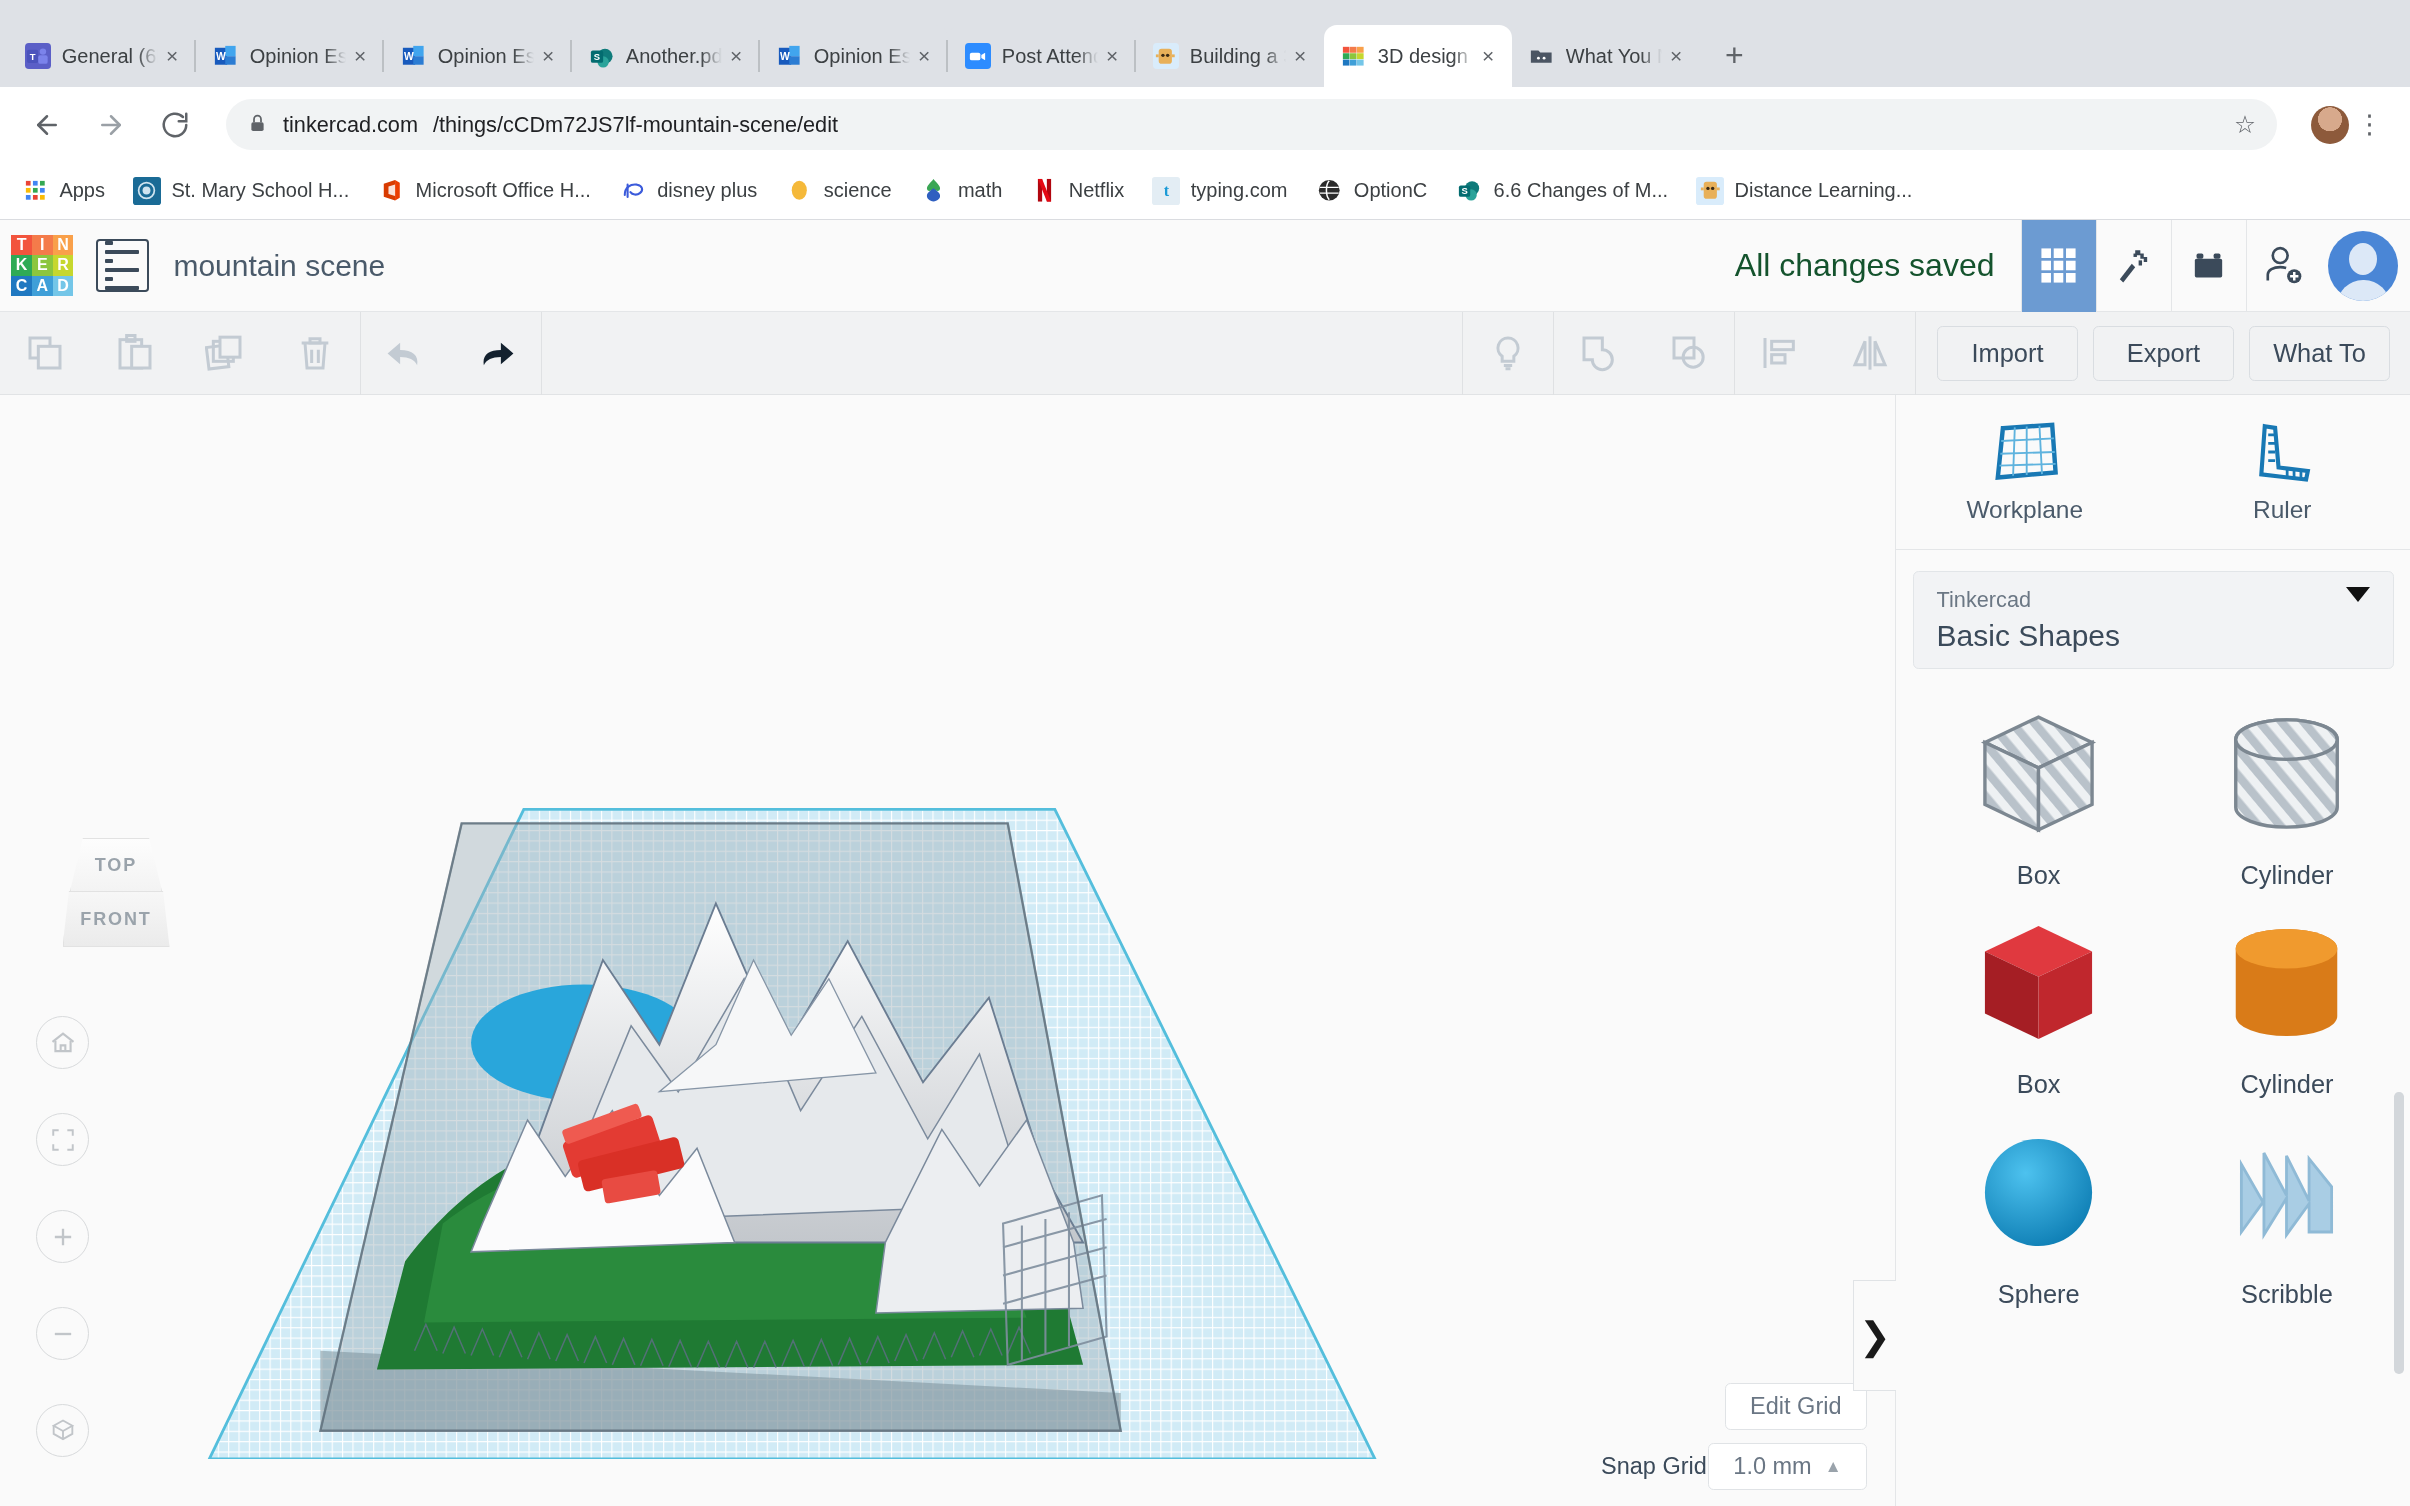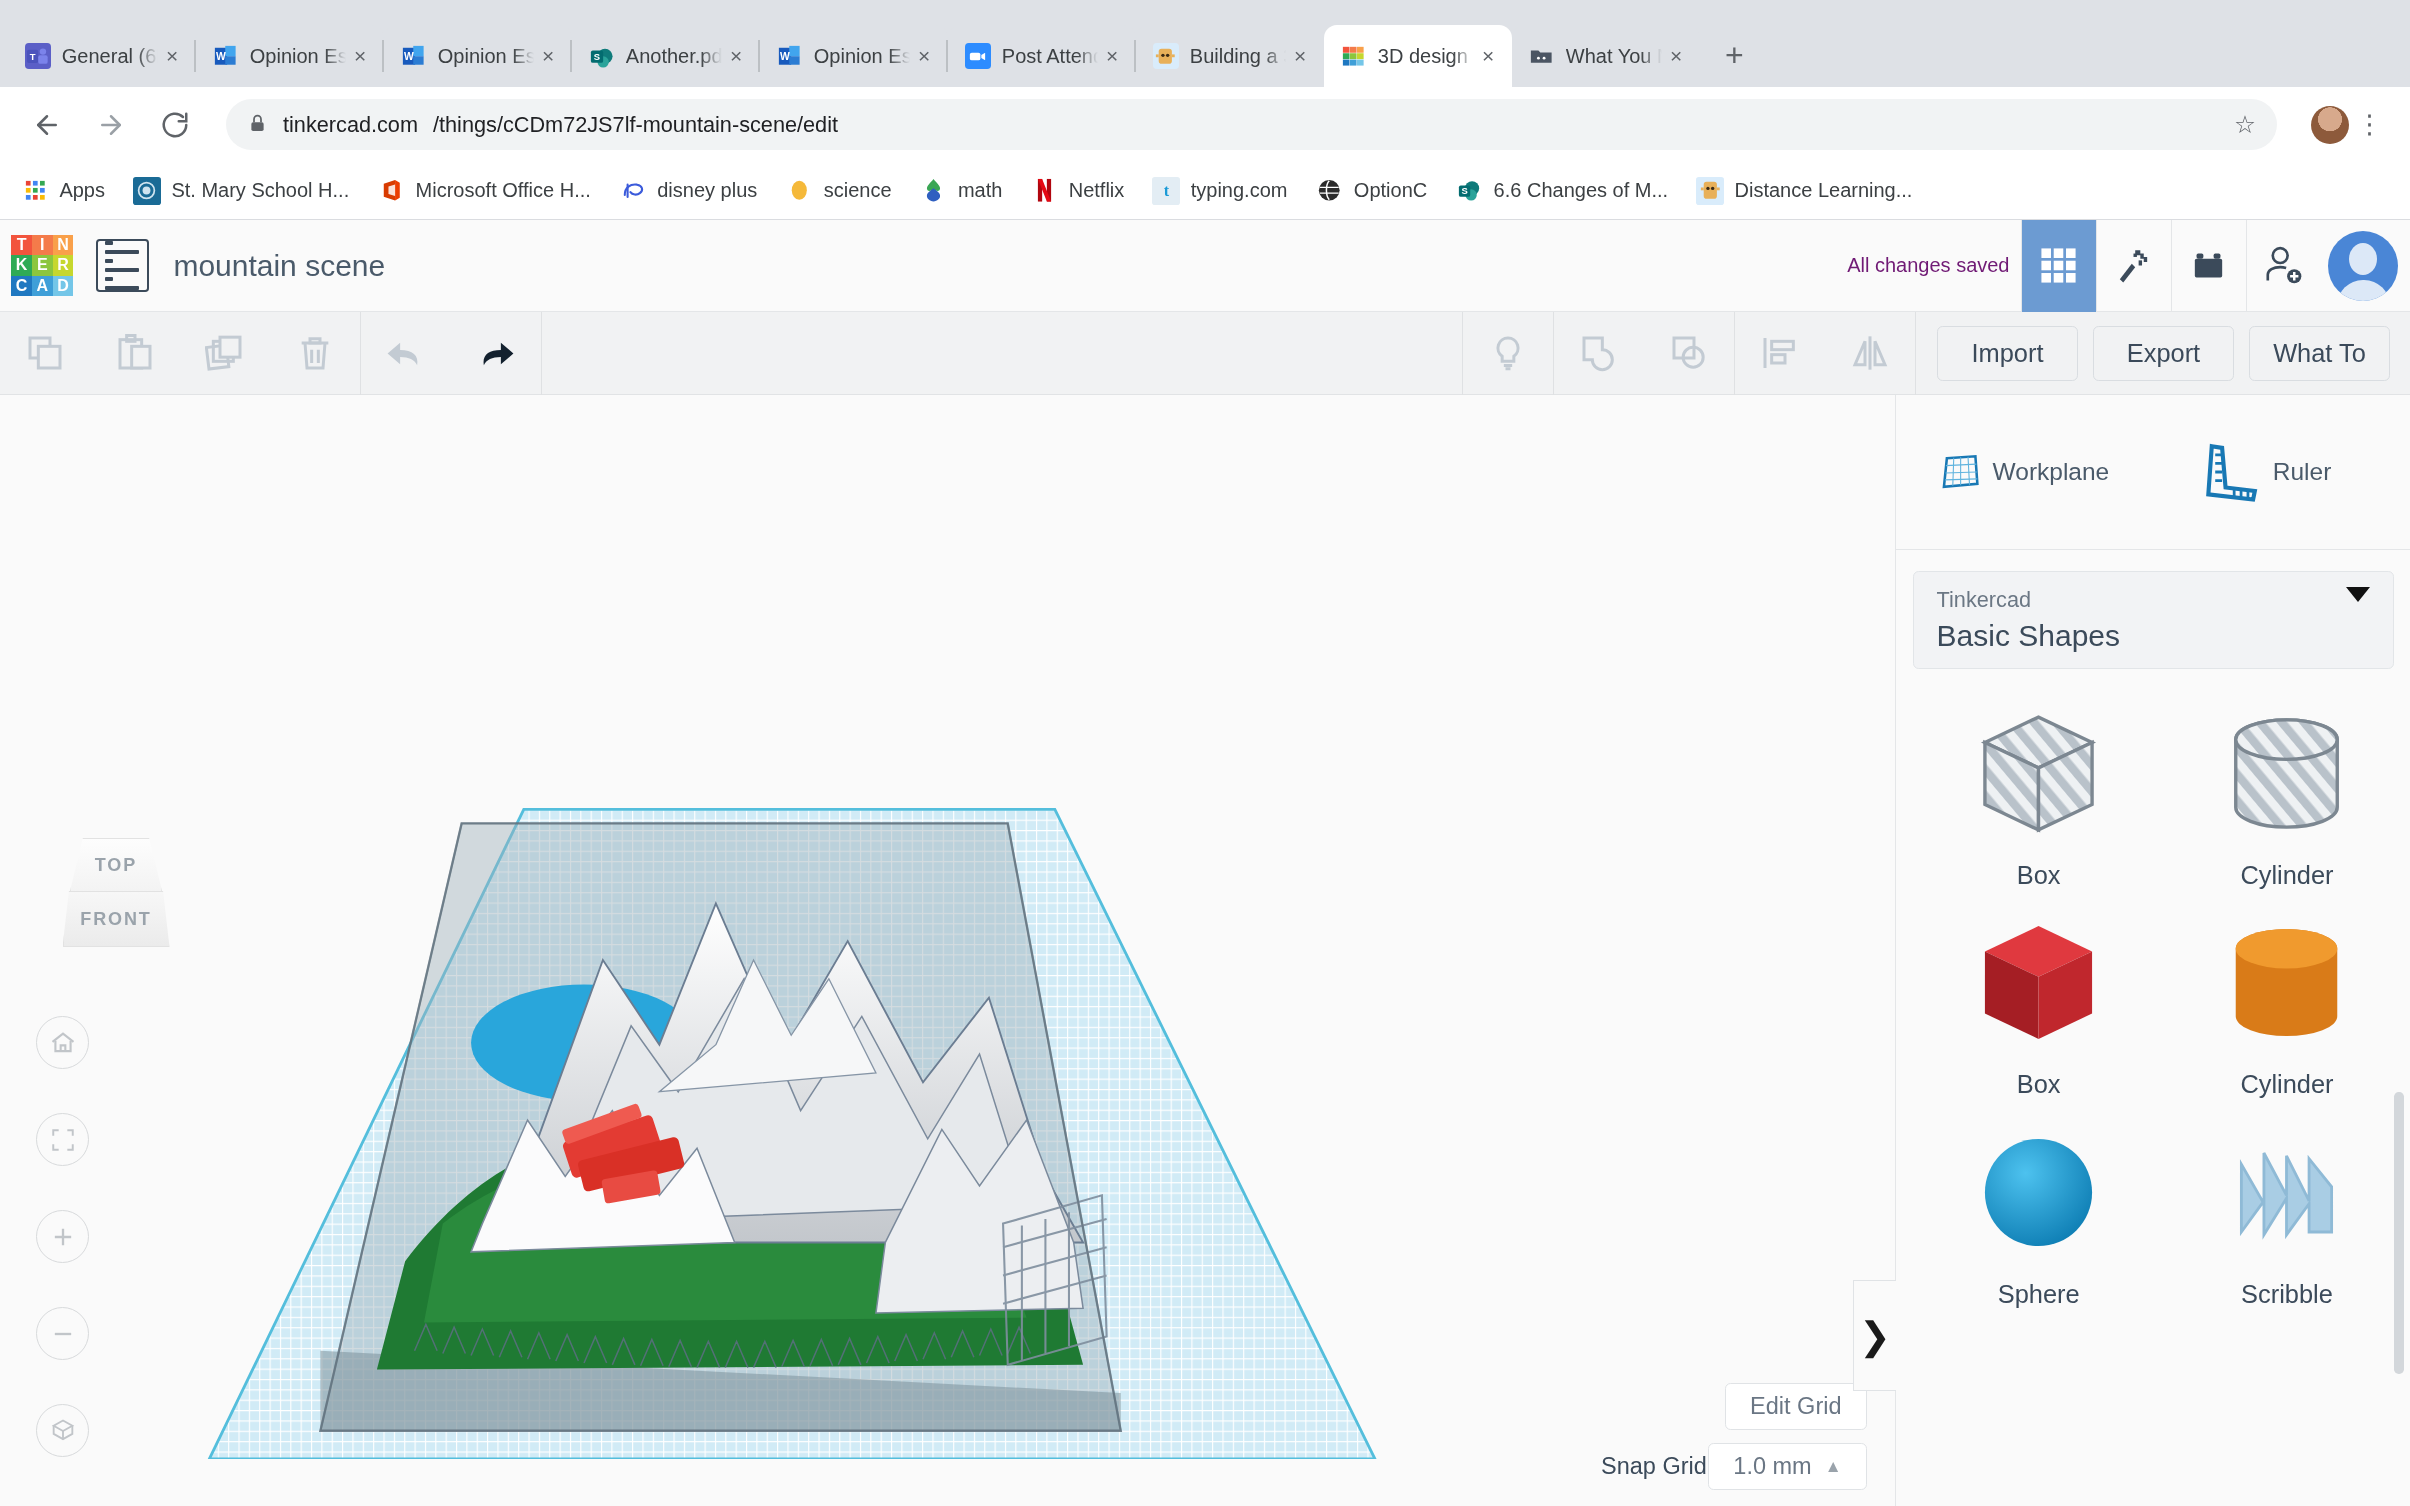--- a/index.html
+++ b/index.html
@@ -94,21 +94,21 @@
     color: #fff; font-weight: bold; font-size: 16px; font-family: "Liberation Sans", sans-serif;
   }
   .hdr-btn {
     width: 53px; height: 53px; border: 2.8px solid #3b4a5a; border-radius: 3.8px;
     display: flex; flex-direction: column; justify-content: center; gap: 4.7px;
     padding: 0 7.5px; flex: none; margin-right: 24.5px;
   }
   .hdr-btn i { display: block; height: 4.7px; background: #3b4a5a; border-radius: 0.9px;}
   .hdr-btn i:nth-child(odd) { width: 7.5px; }
   .proj-title { font-size: 30px; color: #4a5a6a; }
-  .saved-text { margin-left: auto; font-size: 20px; color: #701a75; padding-right: 11px; }
+  .saved-text { margin-left: auto; font-size: 32px; color: #14532d; padding-right: 26px; }
   .hdr-tool {
     width: 75px; height: 92px; display: flex; align-items: center; justify-content: center;
     border-left: 0.9px solid #e4e6e8; flex: none;
   }
   .hdr-tool.sel { background: #6c9bd2; }
   .avatar-big {
     width: 70px; height: 70px; border-radius: 50%; background: #4a86d6; margin: 0 13px 0 7.5px;
     position: relative; overflow: hidden; flex: none;
   }
   .avatar-big::before {
@@ -174,21 +174,21 @@
 
   
   .panel {
     width: 516px; background: #fafafa; border-left: 0.9px solid #e4e6e8;
     display: flex; flex-direction: column; flex: none; position: relative;
   }
   .panel-top {
     height: 155px; display: flex; align-items: center; justify-content: space-around;
     border-bottom: 0.9px solid #e4e6e8; flex: none;
   }
-  .panel-tool { display: flex; flex-direction: row; align-items: center; gap: 13px; width: 169px;}
+  .panel-tool { display: flex; flex-direction: column; align-items: center; gap: 13px; width: 169px;}
   .panel-tool-label { font-size: 24.5px; color: #4a5a6a; }
   .dropdown {
     margin: 21px 17px; padding: 15px 22.6px; background: #f2f3f5; border: 0.9px solid #e2e5e8;
     border-radius: 5.6px; display: flex; flex:none;
   }
   .dd-texts { flex: 1; }
   .dd-small { font-size: 21.7px; color: #6b7784; margin-bottom: 5.6px; }
   .dd-big { font-size: 30px; color: #3b4a5a; }
   .dd-caret { width: 0; height: 0; border-left: 12.2px solid transparent;
     border-right: 12.2px solid transparent; border-top: 15px solid #111; }

